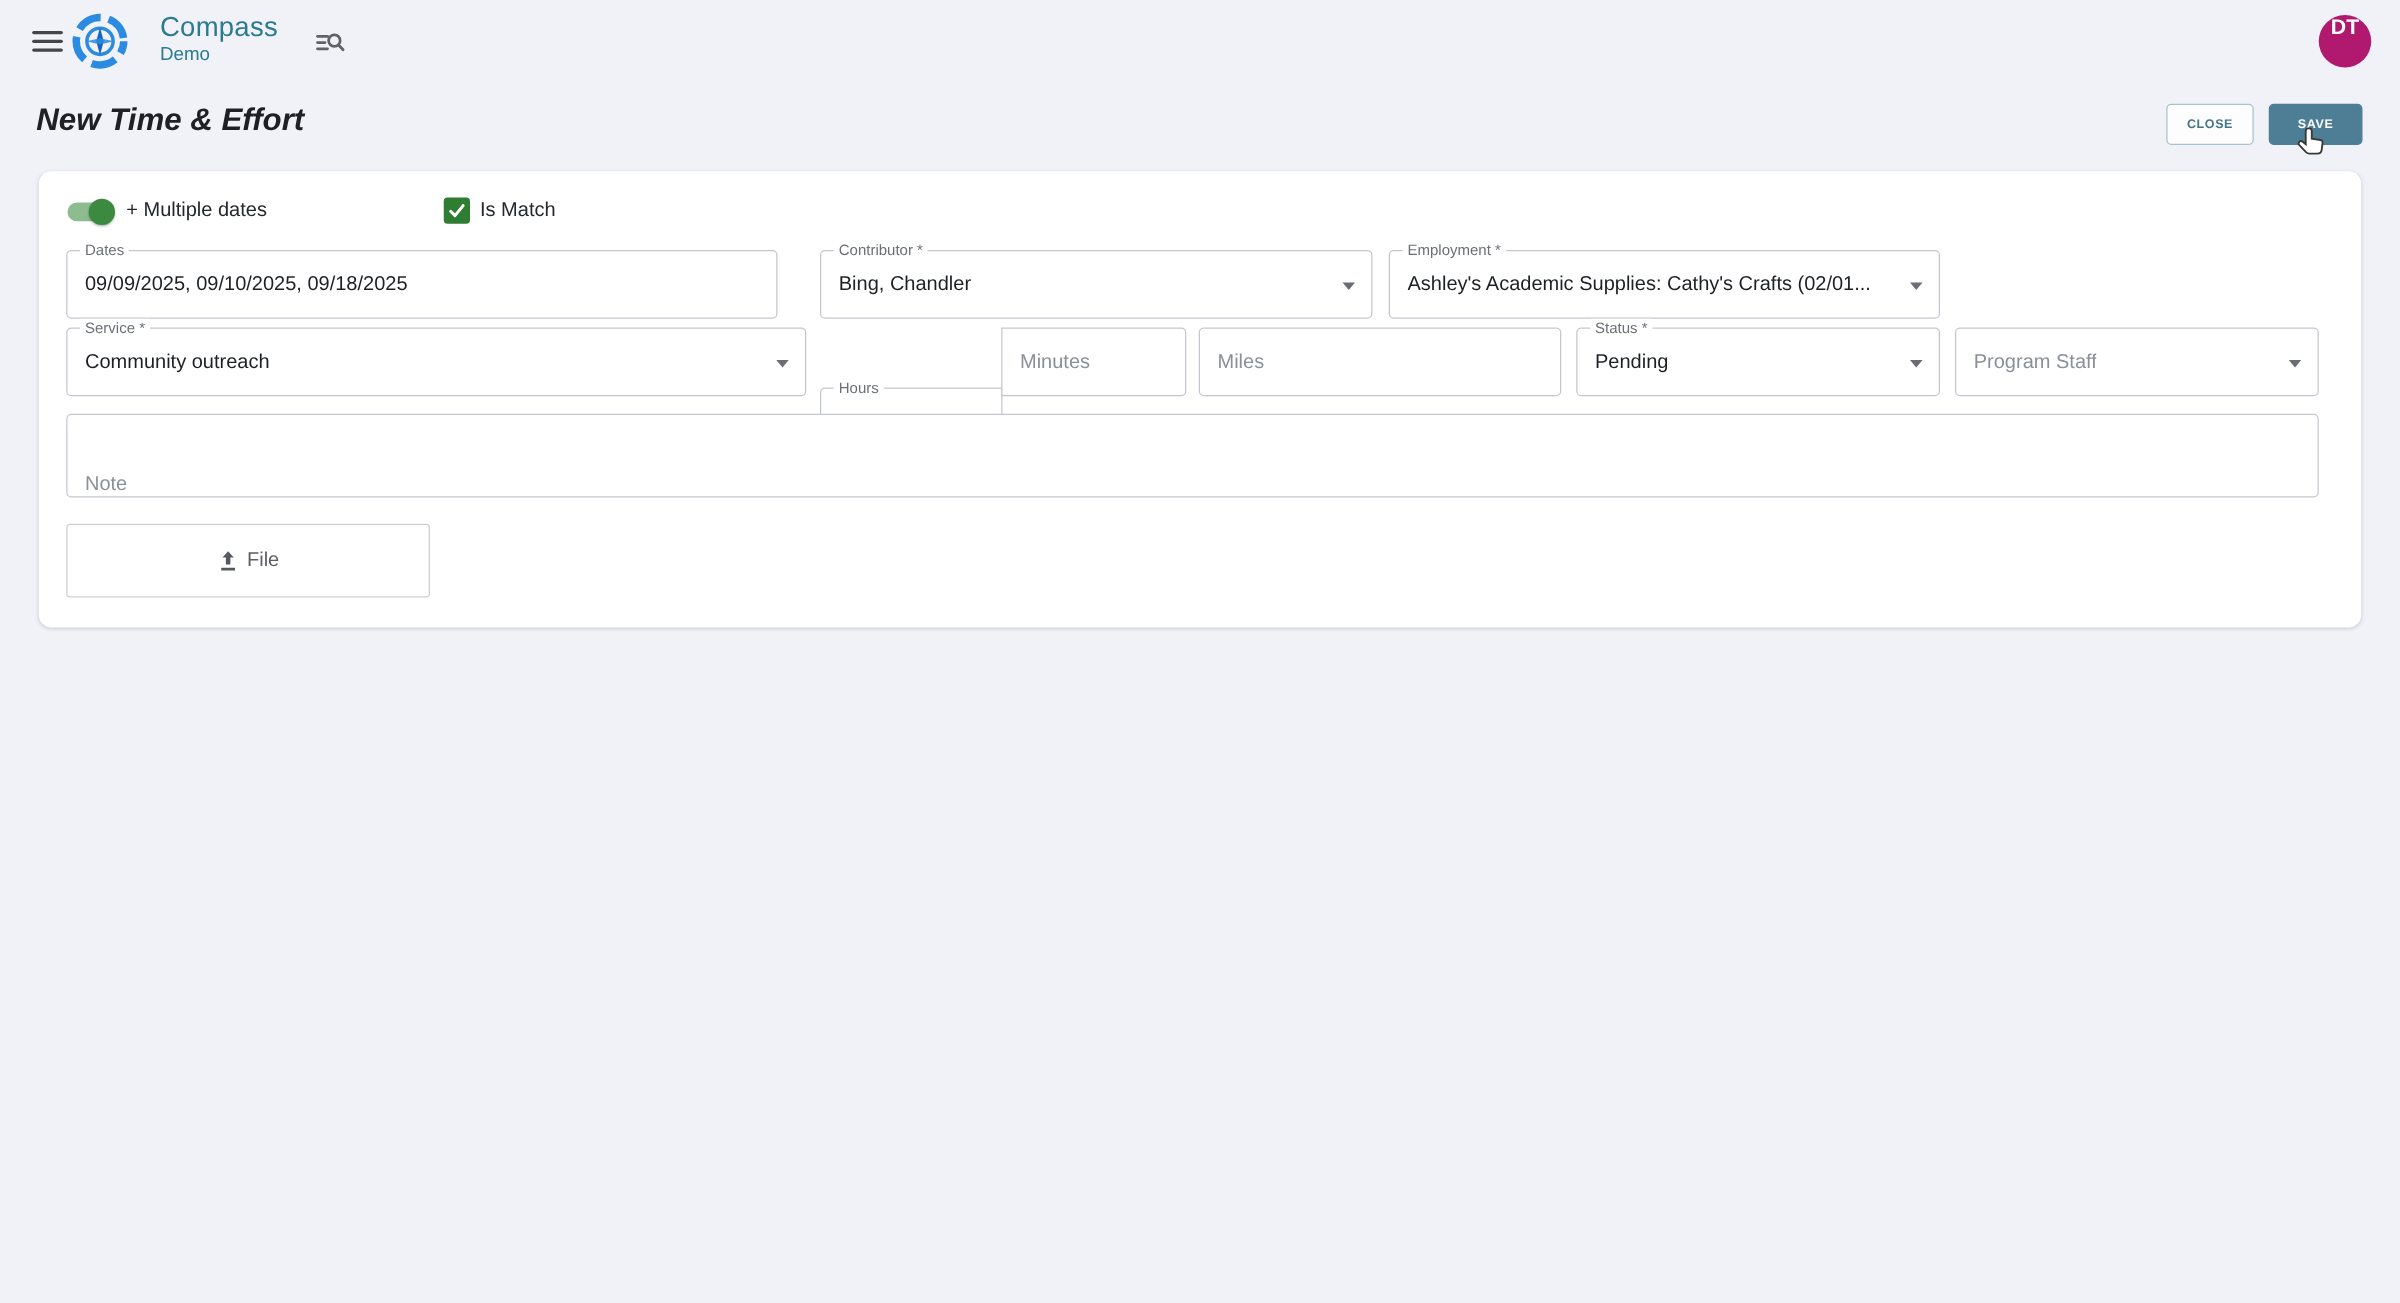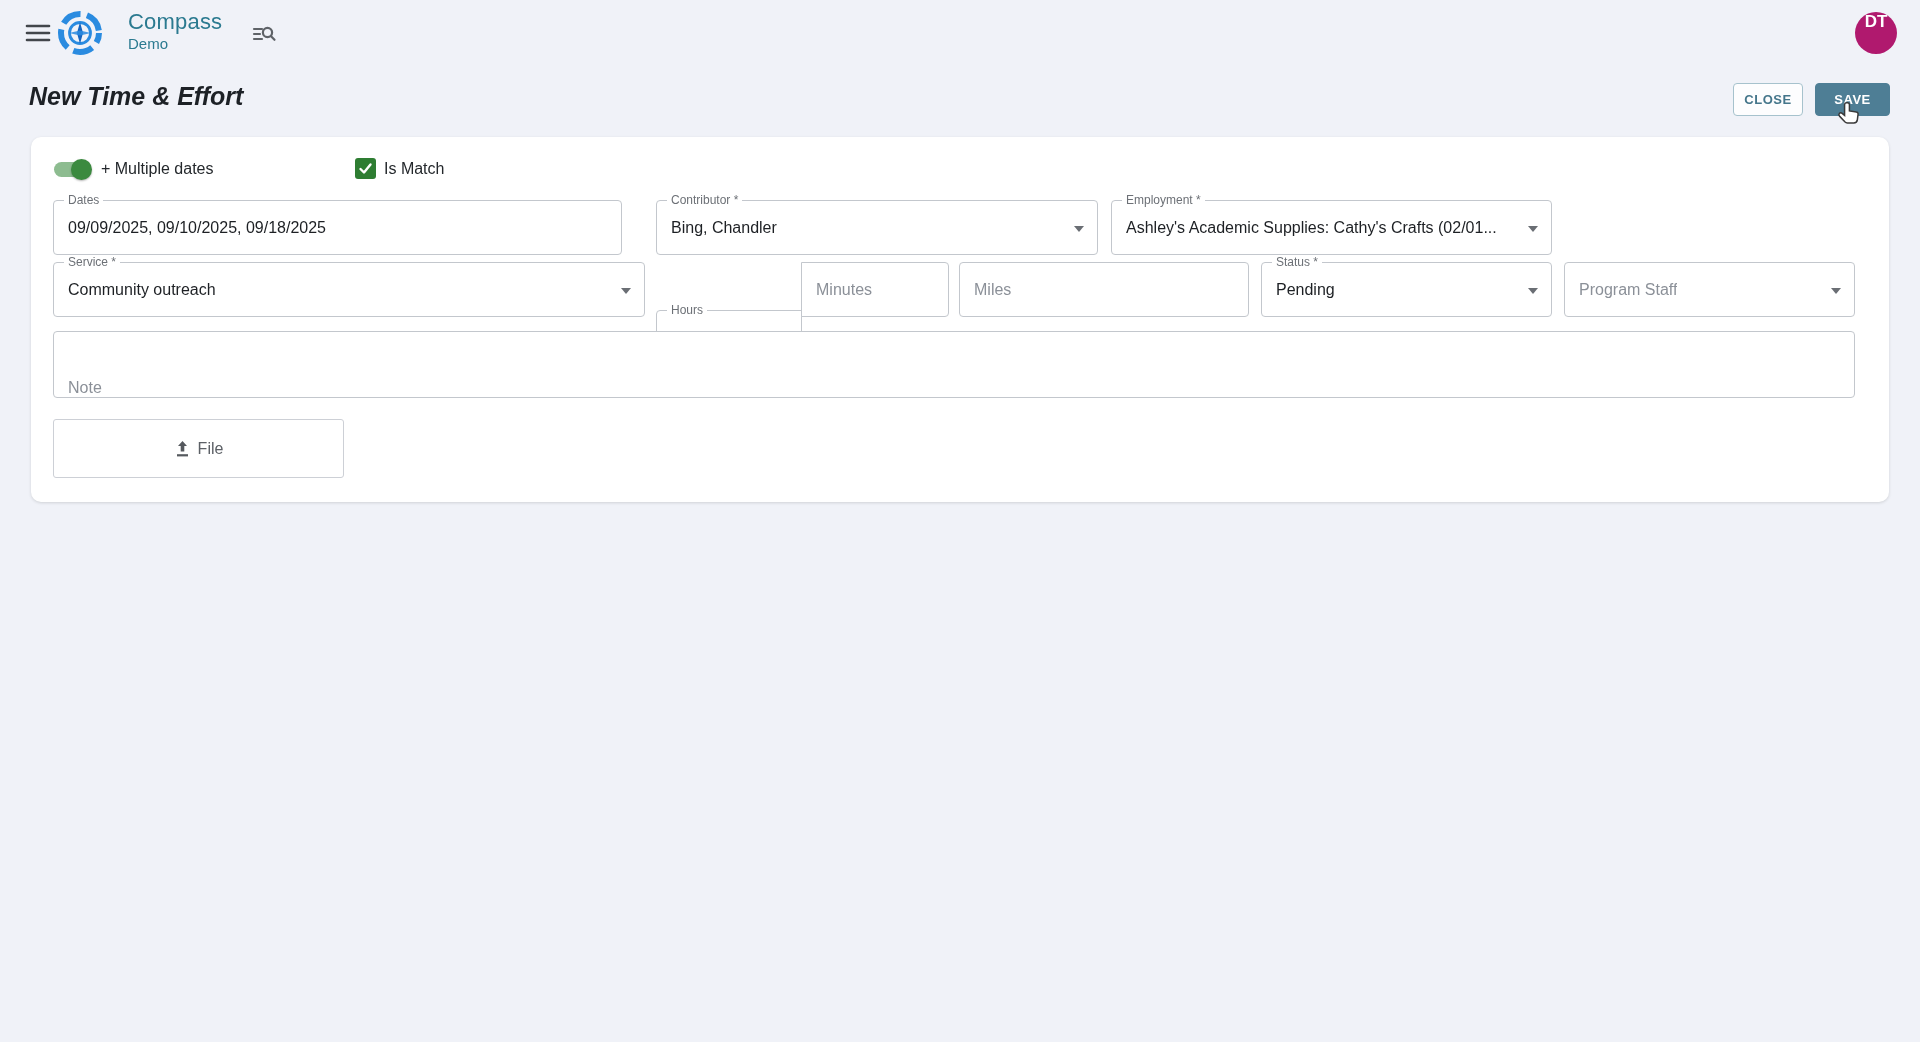--- a/index.html
+++ b/index.html
@@ -13,21 +13,21 @@
   .brand { position:absolute; left:128px; top:10px; line-height:1.1; }
   .brand-name { font-size:22px; color:var(--brand-teal,#2b7a90); letter-spacing:.2px;text-align:right; }
   .brand-env { font-size:15px; color:var(--brand-teal,#2b7a90); margin-top:2px; }
   .search-ic { position:absolute; left:251px; top:21px; width:26px; height:26px; cursor:pointer; }
   .avatar { position:absolute; left:1855px; top:12px; width:42px; height:42px; border-radius:50%;
     background:var(--avatar-bg,#b0196e); color:#fff; font-size:17px; font-weight:700;
     display:flex; justify-content:center; cursor:pointer; }
 
   
   .page-title { position:absolute; left:29px; top:82px; font-size:25px; font-weight:600; color:#1d2126;font-style:italic; }
-  .btn { position:absolute; top:83px; height:33px; border-radius:4px; font-size:13px; font-weight:700;
+  .btn { position:absolute; top:83px; height:33px; border-radius:4px; font-size:10px; font-weight:700;
     letter-spacing:.5px; display:flex; align-items:center; justify-content:center; cursor:pointer;
     font-family:"Liberation Sans", sans-serif; }
   .btn-close { left:1733px; width:70px; background:#fdfdfe; border:1px solid #a6c2cd; color:#45768b; }
   .btn-save { left:1815px; width:75px; background:var(--save-bg,#4e7e95); border:1px solid var(--save-bg,#4e7e95); color:#fff; }
   .cursor-hand { position:absolute; left:1836px; top:101px; width:28px; height:30px; pointer-events:none; }
 
   
   .card { position:absolute; left:31px; top:137px; width:1858px; height:365px; background:#fff;
     border-radius:10px; box-shadow:0 1px 3px rgba(60,64,67,.18); }
 

